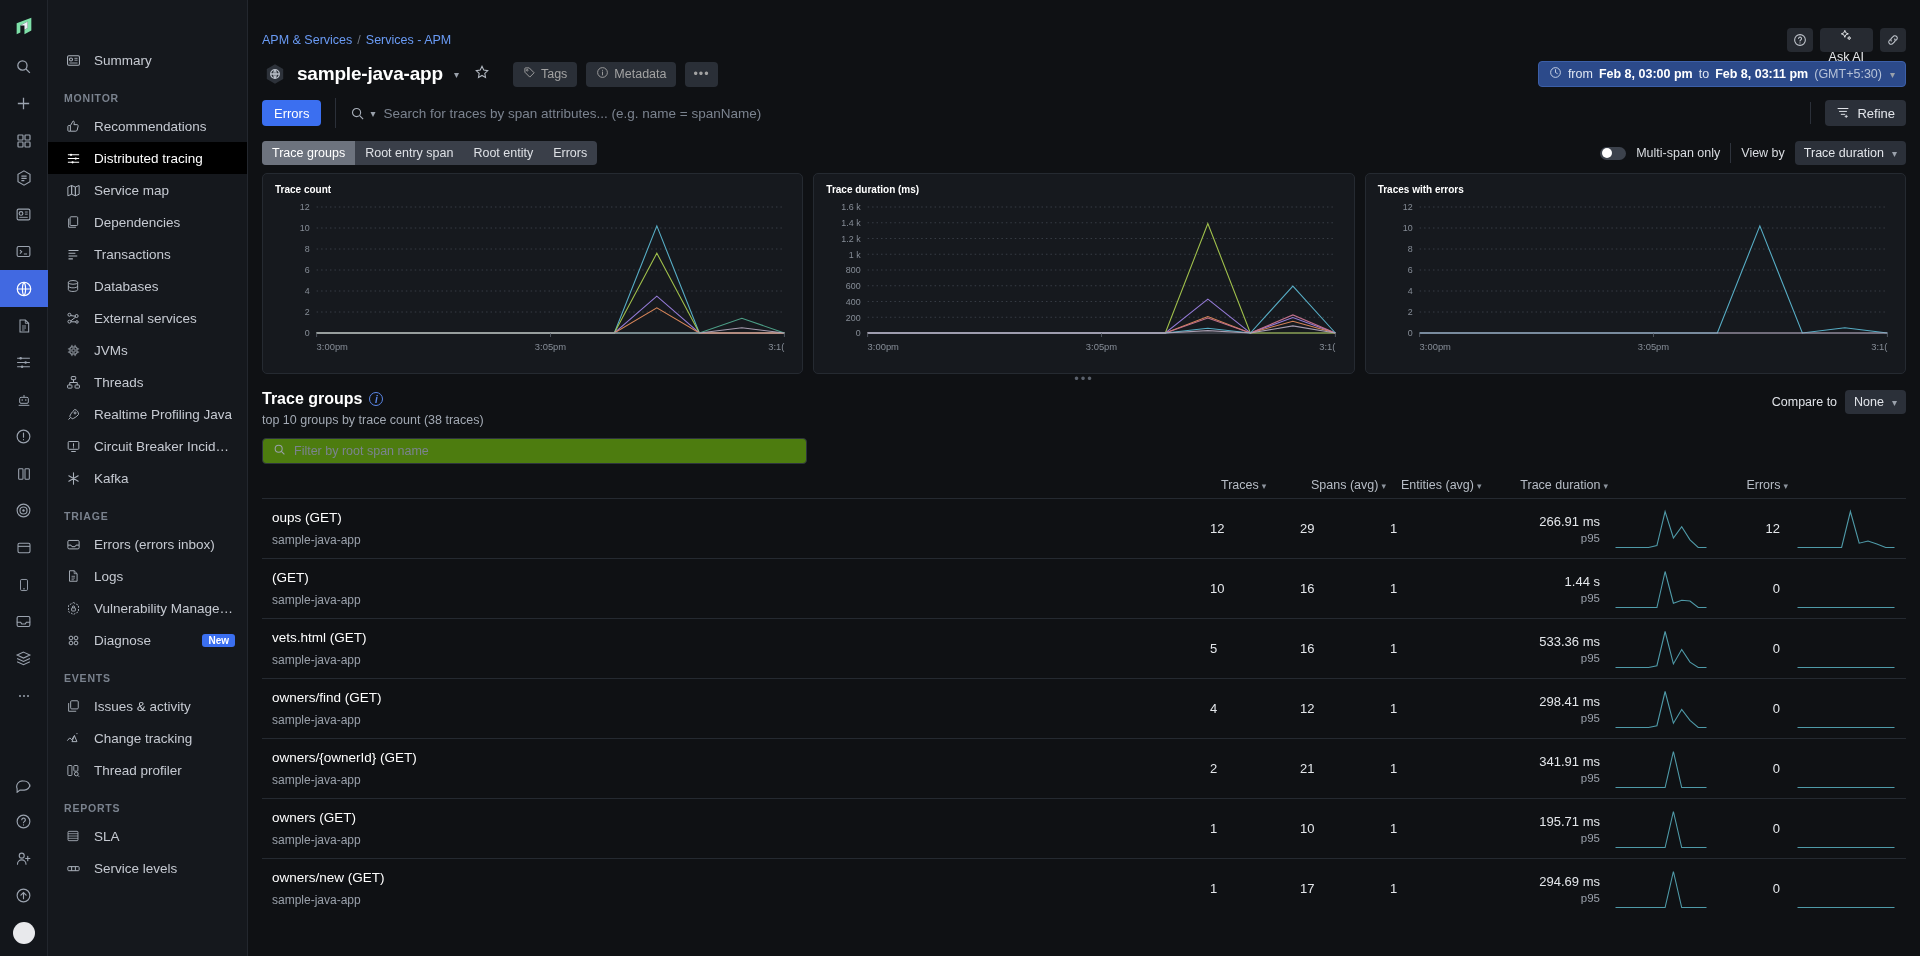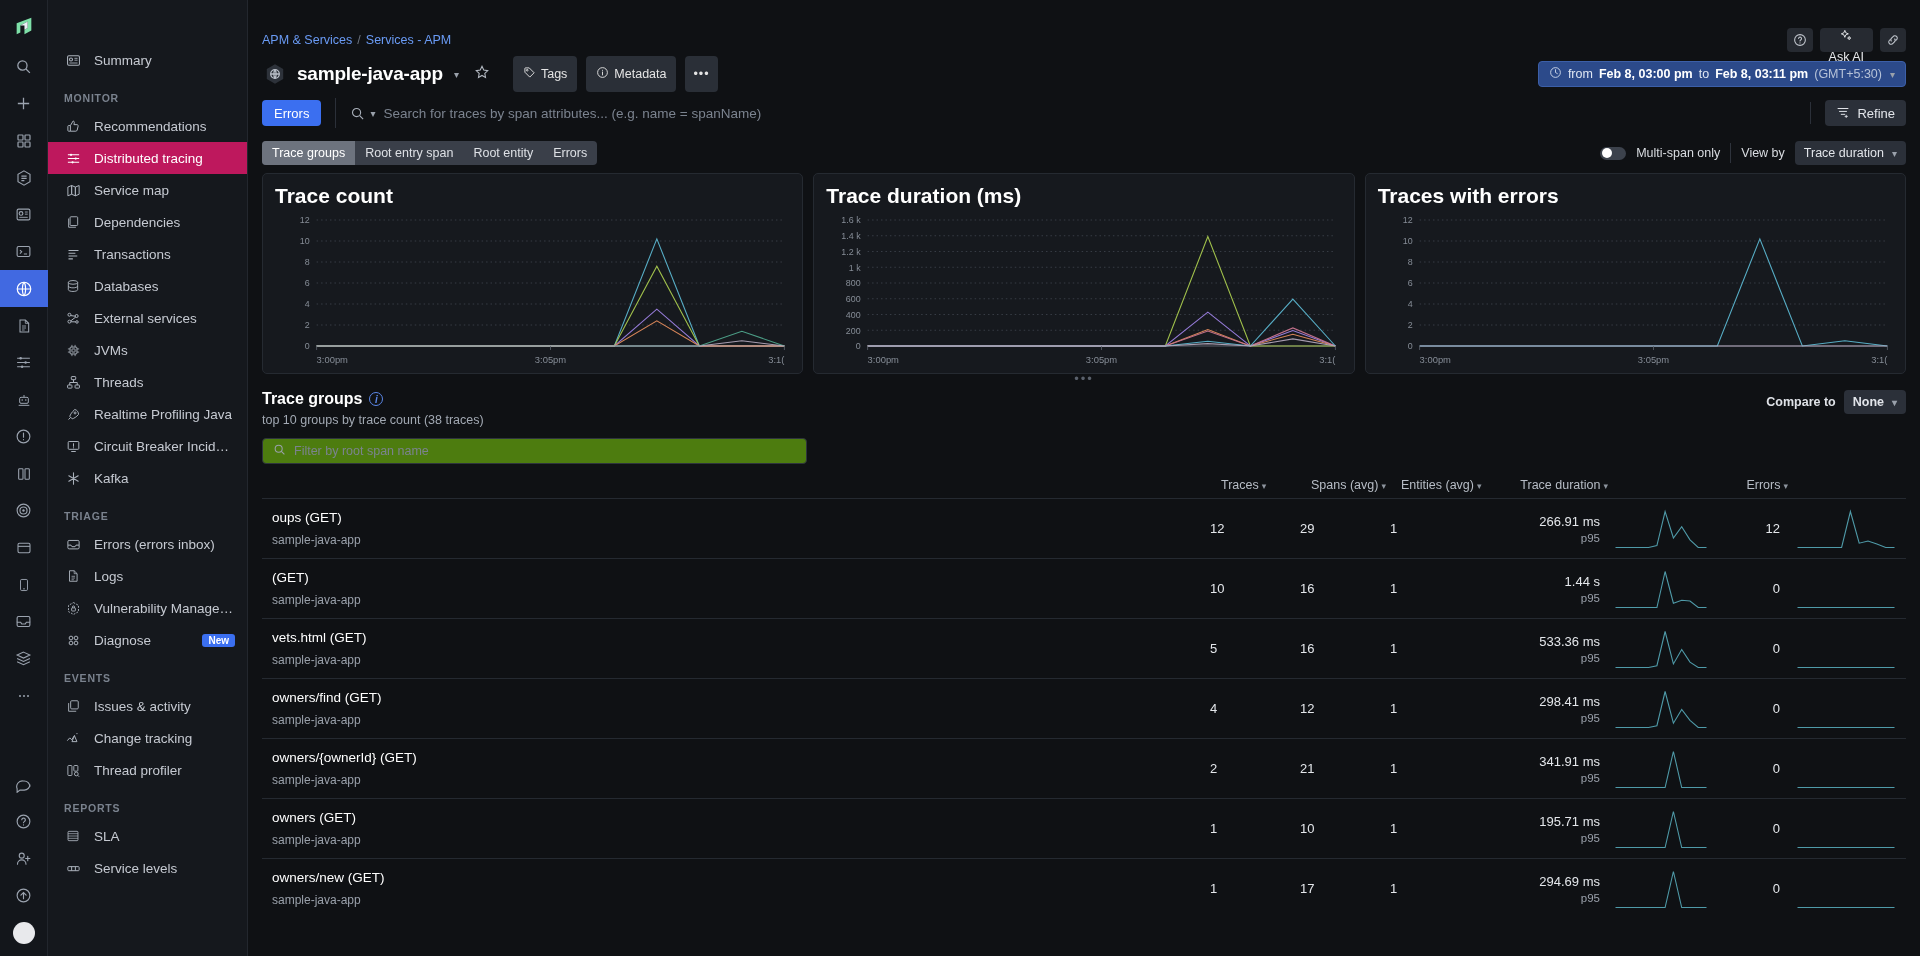--- a/index.html
+++ b/index.html
@@ -48,21 +48,21 @@
     padding-top: 44px;
     overflow: hidden;
     position: relative;
   }
   .nav-item {
     display: flex; align-items: center; gap: 12px;
     height: 32px; padding: 0 12px 0 16px;
     font-size: 13.5px; color: #c6cad2; white-space: nowrap;
     cursor: pointer;
   }
-  .nav-item.active { background: #be185d; color: #ffffff; align-items: center; }
+  .nav-item.active { background: #000000; color: #ffffff; align-items: center; }
   .nav-item .ni { width: 18px; flex: 0 0 18px; display: flex; align-items: center; justify-content: center; color: #aab1bb; }
   .nav-item.active .ni { color: #fff; }
   .nav-label { overflow: hidden; text-overflow: ellipsis; }
   .nav-section {
     font-size: 10.5px; letter-spacing: 0.8px; color: #7a828e;
     padding: 16px 0 6px 16px; font-weight: 600;
   }
   .badge-new {
     background: #3b6ff0; color: #fff; font-size: 10px;
     padding: 1px 6px; border-radius: 3px; margin-left: auto; font-weight: 600;
@@ -95,23 +95,23 @@
     padding: 0 14px; gap: 9px;
   }
   .svc-hex {
     width: 26px; height: 26px; display: flex; align-items: center; justify-content: center;
     color: #b9bfc8;
   }
   .svc-title { font-size: 19px; font-weight: 700; color: #fff; letter-spacing: -0.2px; }
   .caret { color: #9aa1ab; font-size: 10px; margin-left: 2px; }
   .star { color: #b4bac3; cursor: pointer; margin-left: 6px; }
   .pill {
-    height: 36px; border-radius: 4px; background: #2a2f37;
+    height: 25px; border-radius: 4px; background: #2a2f37;
     display: flex; align-items: center; gap: 5px; padding: 0 10px;
-    font-size: 12.5px; color: #e5e5e5; cursor: pointer;
+    font-size: 12.5px; color: #a3a3a3; cursor: pointer;
   }
   .pill.dots { padding: 0 8px; letter-spacing: 1px; }
   .time-pill {
     margin-left: auto;
     height: 26px; border-radius: 4px;
     background: #2c4a8a; border: 1px solid #3c5fa8;
     display: flex; align-items: center; gap: 6px; padding: 0 10px;
     font-size: 12.5px; color: #dfe6f2; cursor: pointer;
   }
   .time-pill b { color: #fff; font-weight: 700; }
@@ -173,40 +173,40 @@
   }
 
   
   .charts { display: flex; gap: 10px; padding: 0 14px; }
   .chart-card {
     flex: 1 1 0; min-width: 0;
     background: #16191e; border: 1px solid #252a31; border-radius: 5px;
     padding: 10px 12px 6px 12px; height: 201px;
     position: relative;
   }
-  .chart-title { font-size: 21px; font-weight: 700; color: #fff; margin-bottom: 4px; }
+  .chart-title { font-size: 10px; font-weight: 700; color: #fff; margin-bottom: 4px; }
   .chart-plot { position: relative; height: 160px; }
   .chart-plot svg { display: block; width: 100%; height: 100%; }
   .drag-dots {
     position: absolute; bottom: -13px; left: 50%; transform: translateX(-50%);
     color: #5a616c; font-size: 13px; letter-spacing: 2px;
   }
 
   
   .tg-panel { padding: 16px 14px 0 14px; flex: 1 1 auto; min-height: 0; display: flex; flex-direction: column; }
   .tg-head { display: flex; align-items: flex-start; }
   .tg-title { font-size: 16px; font-weight: 700; color: #fff; display: flex; align-items: center; gap: 7px; }
   .info-i {
     width: 14px; height: 14px; border-radius: 50%;
     border: 1.3px solid #5b87e8; color: #5b87e8;
     font-size: 10px; display: flex; align-items: center; justify-content: center;
     font-style: italic; font-weight: 700; cursor: pointer;
   }
   .tg-sub { font-size: 12.5px; color: #a2a9b3; margin-top: 5px; }
-  .tg-head-right { margin-left: auto; display: flex; align-items: center; gap: 8px; font-size: 12.5px; color: #dfe2e7; font-weight: bold; }
+  .tg-head-right { margin-left: auto; display: flex; align-items: center; gap: 8px; font-size: 12.5px; color: #dfe2e7; }
   .filter-box {
     margin-top: 11px; width: 545px; height: 26px;
     background: #4d7c0f; border: 1px solid #2e343d; border-radius: 4px;
     display: flex; align-items: center; gap: 8px; padding: 0 10px;
   }
   .filter-box input {
     flex: 1; background: transparent; border: none; outline: none;
     font-size: 12.5px; color: #dfe2e7; font-family: inherit;
   }
   .filter-box input::placeholder { color: #7b838f; }

